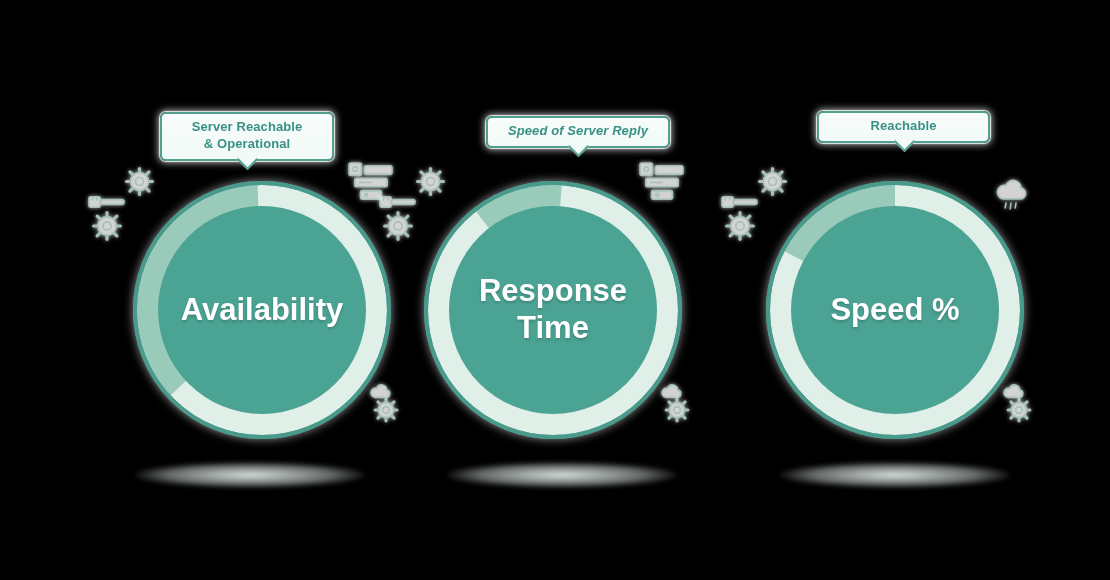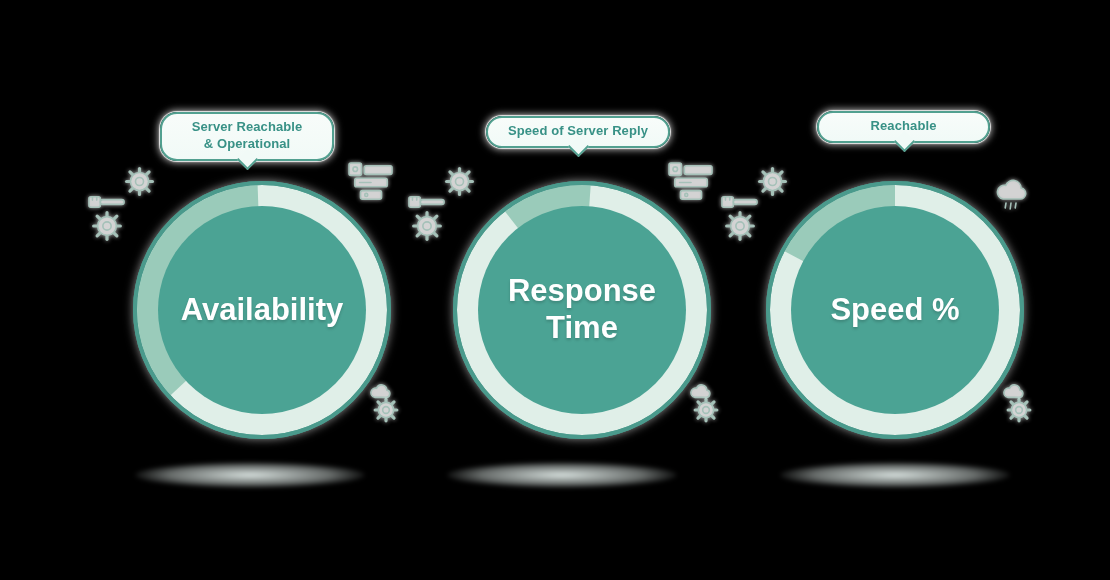--- a/index.html
+++ b/index.html
@@ -8,21 +8,21 @@
     background:var(--page-bg,#000);
     font-family:"Liberation Sans", sans-serif;
   }
   .stage{position:absolute;inset:0;}
 
   
   .bubble{
     position:absolute;
     background:linear-gradient(180deg, #f8fcfa 0%, var(--callout-bg,#f1faf7) 100%);
     border:2px solid var(--callout-border,#52a090);
-    border-radius:17px;
+    border-radius:6px;
     box-shadow:0 0 7px 2px rgba(255,255,255,0.65), 0 0 1px 1px rgba(255,255,255,0.85);
     text-align:center;
     padding:5px 6px 6px 6px;
     z-index:5;
   }
   .bubble .line{
     color:var(--callout-text,#389186);
     font-size:13px;font-weight:700;line-height:1.3;
     letter-spacing:0.1px;white-space:nowrap;
   }
@@ -74,21 +74,21 @@
 <body>
 
 <div class="stage">
 
   <div class="bubble" style="left:160px;top:112px;width:158px;">
     <div class="line">Server Reachable</div>
     <div class="line">&amp; Operational</div>
     <div class="tail"></div>
   </div>
 
-  <div class="bubble" style="left:486px;top:116px;width:168px;">
+  <div class="bubble" style="left:486px;top:116px;width:168px;font-style:italic;">
     <div class="line">Speed of Server Reply</div>
     <div class="line"></div>
     <div class="tail"></div>
   </div>
 
   <div class="bubble" style="left:817px;top:111px;width:157px;">
     <div class="line">Reachable</div>
     <div class="tail"></div>
   </div>
 
@@ -159,21 +159,21 @@
           <line x1="5" y1="12" x2="2" y2="12"></line>
           <line x1="7.1" y1="7.1" x2="4.6" y2="4.6"></line>
           <line x1="12" y1="5" x2="12" y2="2"></line>
           <line x1="16.9" y1="7.1" x2="19.4" y2="4.6"></line>
         </g>
       <circle class="ic-fill" cx="12" cy="12" r="7"></circle>
         <circle class="ic-line" cx="12" cy="12" r="3.1"></circle>
     </svg>
   </div>
 
-  <div class="panel" style="left:392px;">
+  <div class="panel" style="left:363px;">
     <svg class="donut" width="280" height="280" viewBox="0 0 280 280">
       <circle class="ring-base" cx="140" cy="140" r="127"></circle>
       <path class="ring-highlight" d="M 140,140 L 148.7,15.3 A 125,125 0 0 0 63.0,41.5 Z"></path>
       <circle class="ring-border" cx="140" cy="140" r="127"></circle>
       <circle class="inner-circle" cx="140" cy="140" r="104"></circle>
     </svg>
     <div class="label-overlay">
       <div class="line">Response</div>
       <div class="line">Time</div>
     </div>

